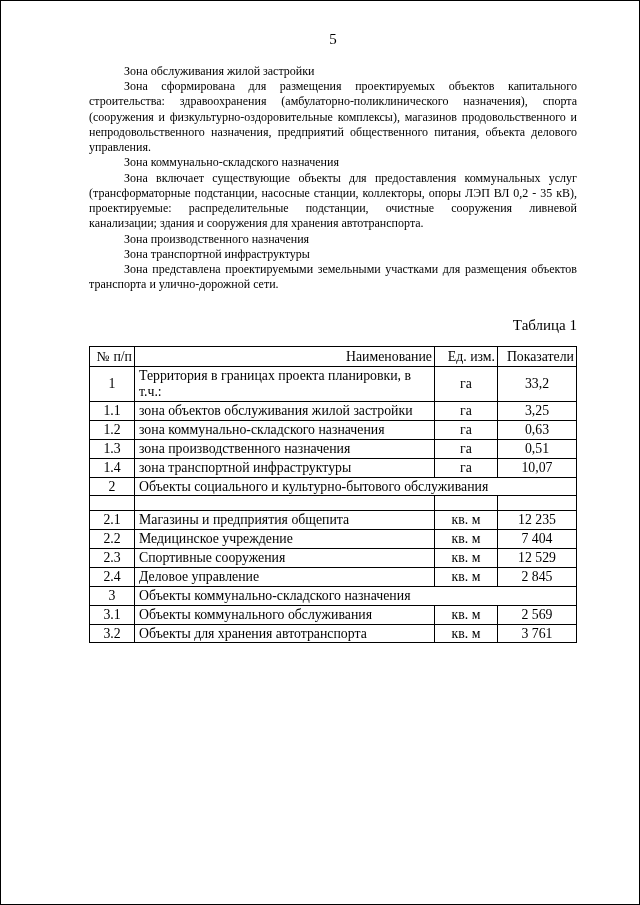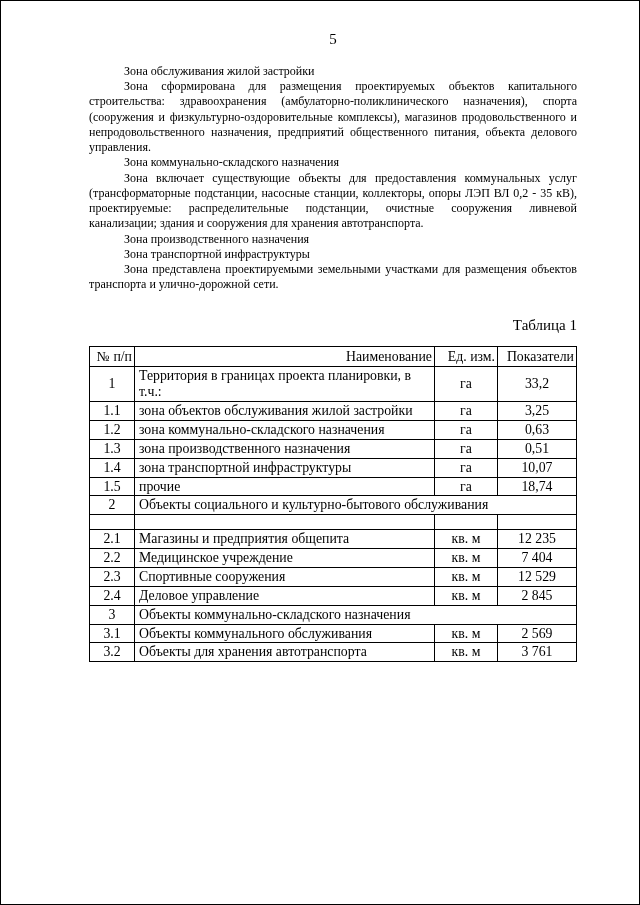--- a/index.html
+++ b/index.html
@@ -117,26 +117,20 @@
           <td class="c">га</td>
           <td class="c">0,51</td>
         </tr>
         <tr>
           <td class="c">1.4</td>
           <td class="name-cell">зона транспортной инфраструктуры</td>
           <td class="c">га</td>
           <td class="c">10,07</td>
         </tr>
         <tr>
-          <td class="c">1.5</td>
-          <td class="name-cell">прочие</td>
-          <td class="c">га</td>
-          <td class="c">18,74</td>
-        </tr>
-        <tr>
           <td class="c">2</td>
           <td class="section-cell" colspan="3">Объекты социального и культурно-бытового обслуживания</td>
         </tr>
         <tr class="empty-row">
           <td></td>
           <td></td>
           <td></td>
           <td></td>
         </tr>
         <tr>

